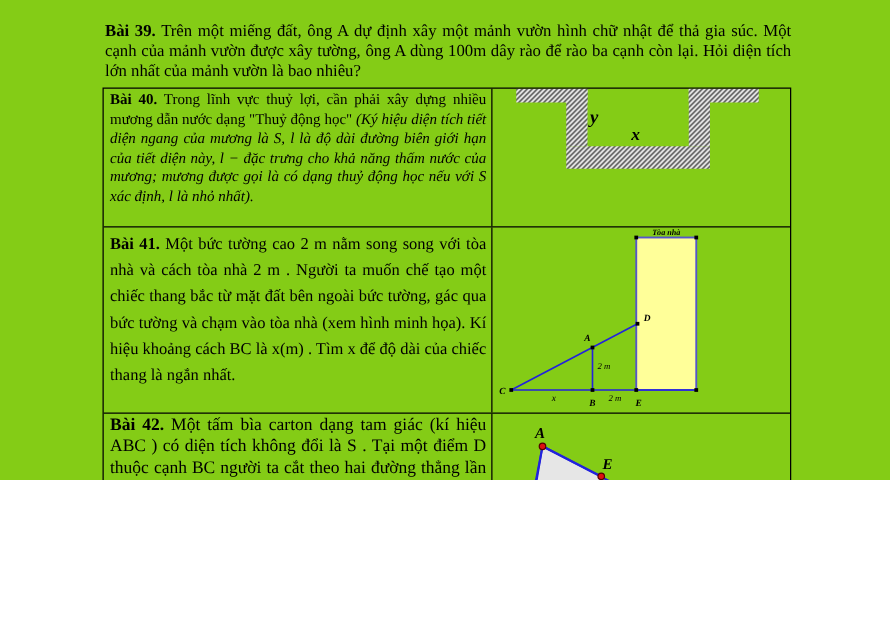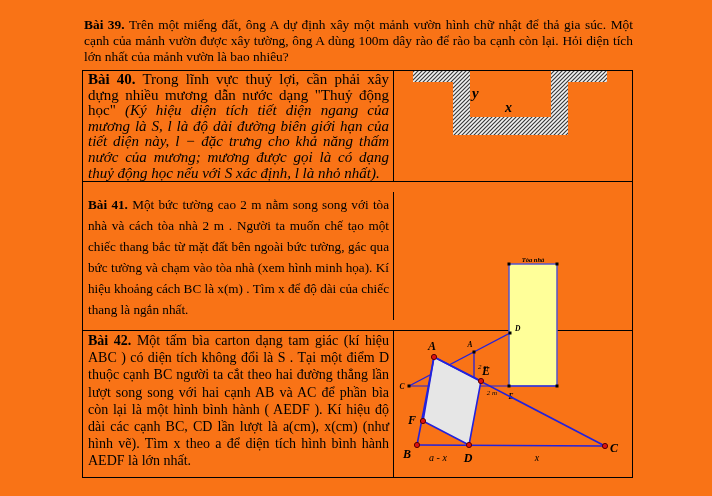--- a/index.html
+++ b/index.html
@@ -1,39 +1,39 @@
 <!DOCTYPE html>
 <html><head>
 <meta charset="utf-8">
 <style>
   html,body{margin:0;padding:0;background:#fff;}
   .page{
-    position:relative;width:712px;height:496px;background:#f97316;overflow:hidden;
+    position:relative;width:712px;height:384px;background:#84cc16;overflow:hidden;
     font-family:"Liberation Serif","DejaVu Serif",serif;color:#000;
   }
   .p39{
     position:absolute;left:84px;top:17px;width:549px;
     font-size:13.4px;line-height:16.2px;text-align:justify;
   }
   .plabel{font-weight:bold;}
   .tbl{
     position:absolute;left:82px;top:70px;width:549px;
     border:1px solid #000;
   }
   .row{display:flex;border-bottom:1px solid #000;}
   .row:last-child{border-bottom:none;}
   .txt{
     width:311px;box-sizing:border-box;border-right:1px solid #000;
     padding:1px 4px 0 5px;text-align:justify;
   }
   .fig{position:relative;width:237px;}
   .fig svg{position:absolute;left:0;top:0;display:block;}
   .r40{height:110px;}
-  .r40 .txt{font-size:15px;line-height:15.6px;}
-  .r41{height:148px;align-items:center;}
+  .r40 .txt{font-size:12px;line-height:15.6px;}
+  .r41{height:148px;}
   .r41 .txt{font-size:13.2px;line-height:21px;padding-top:2px;}
   .r42{height:146px;}
   .r42 .txt{font-size:14px;line-height:17.2px;}
   .fig text{font-family:"Liberation Serif","DejaVu Serif",serif;}
   .ptlabel{font-weight:bold;font-style:italic;}
   .mlabel{font-style:italic;}
 </style>
 </head>
 <body>
 

